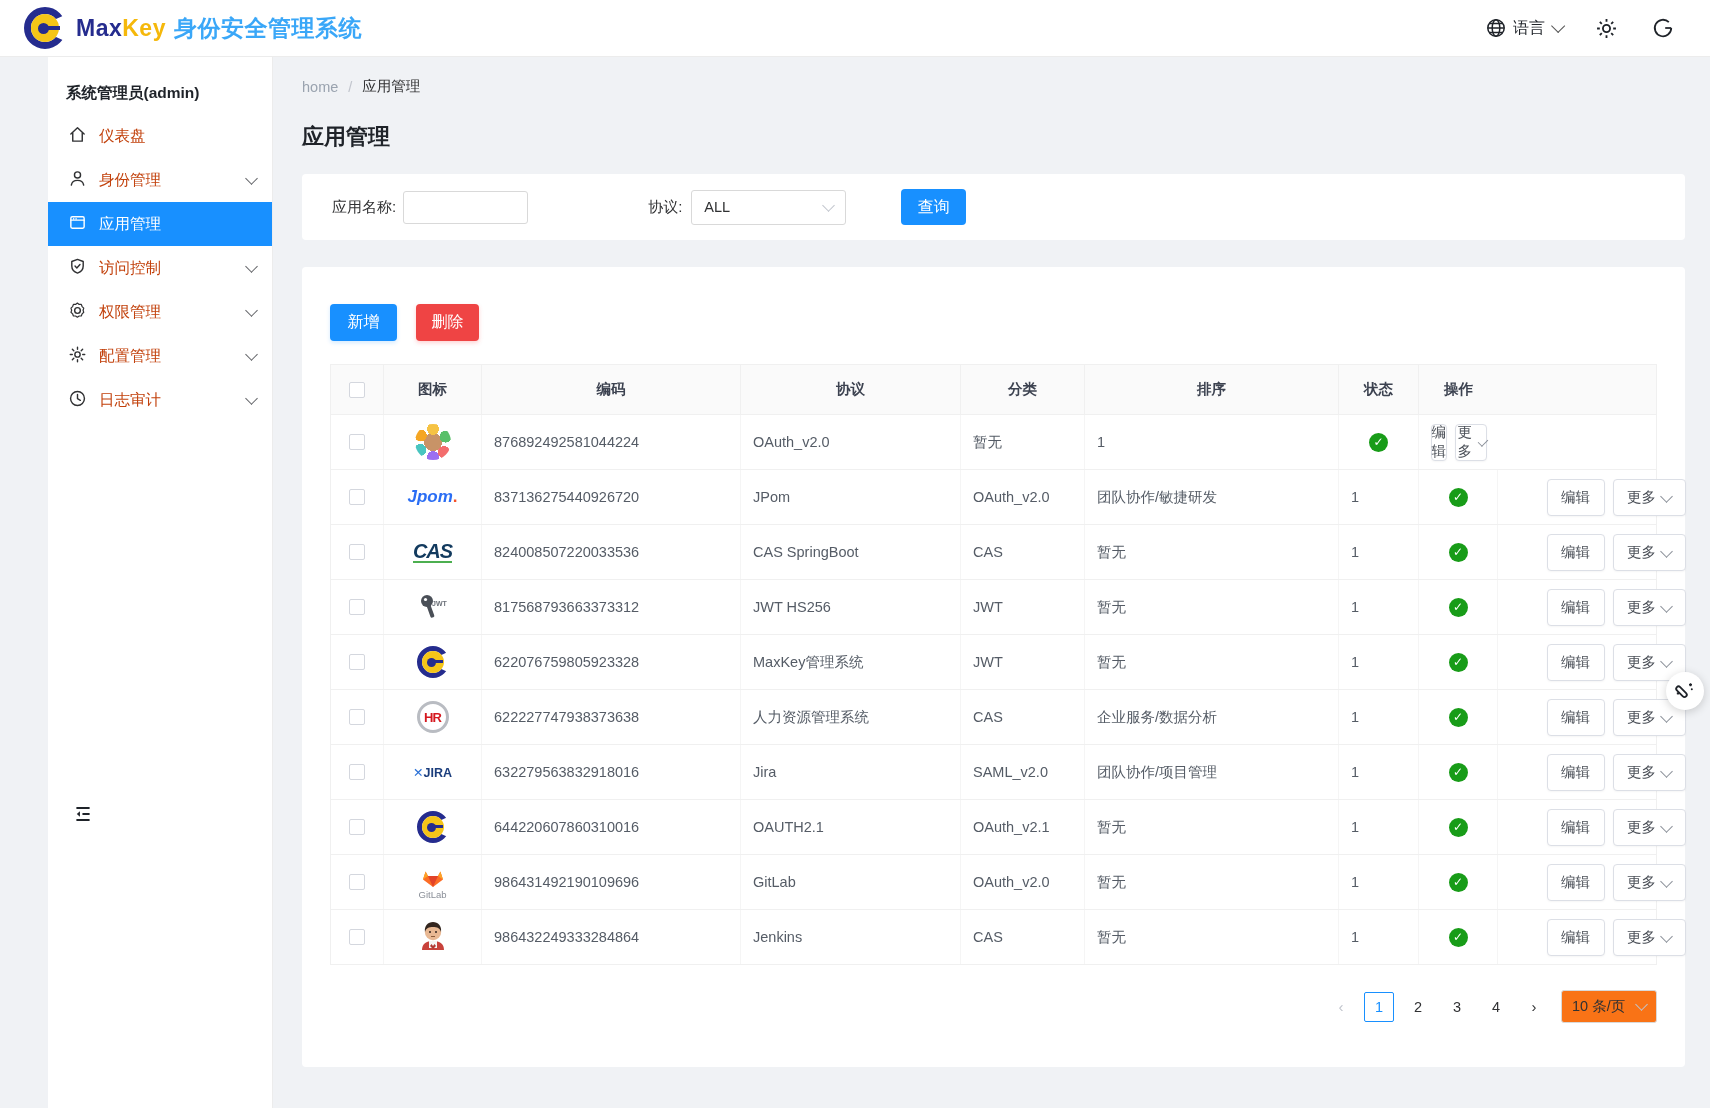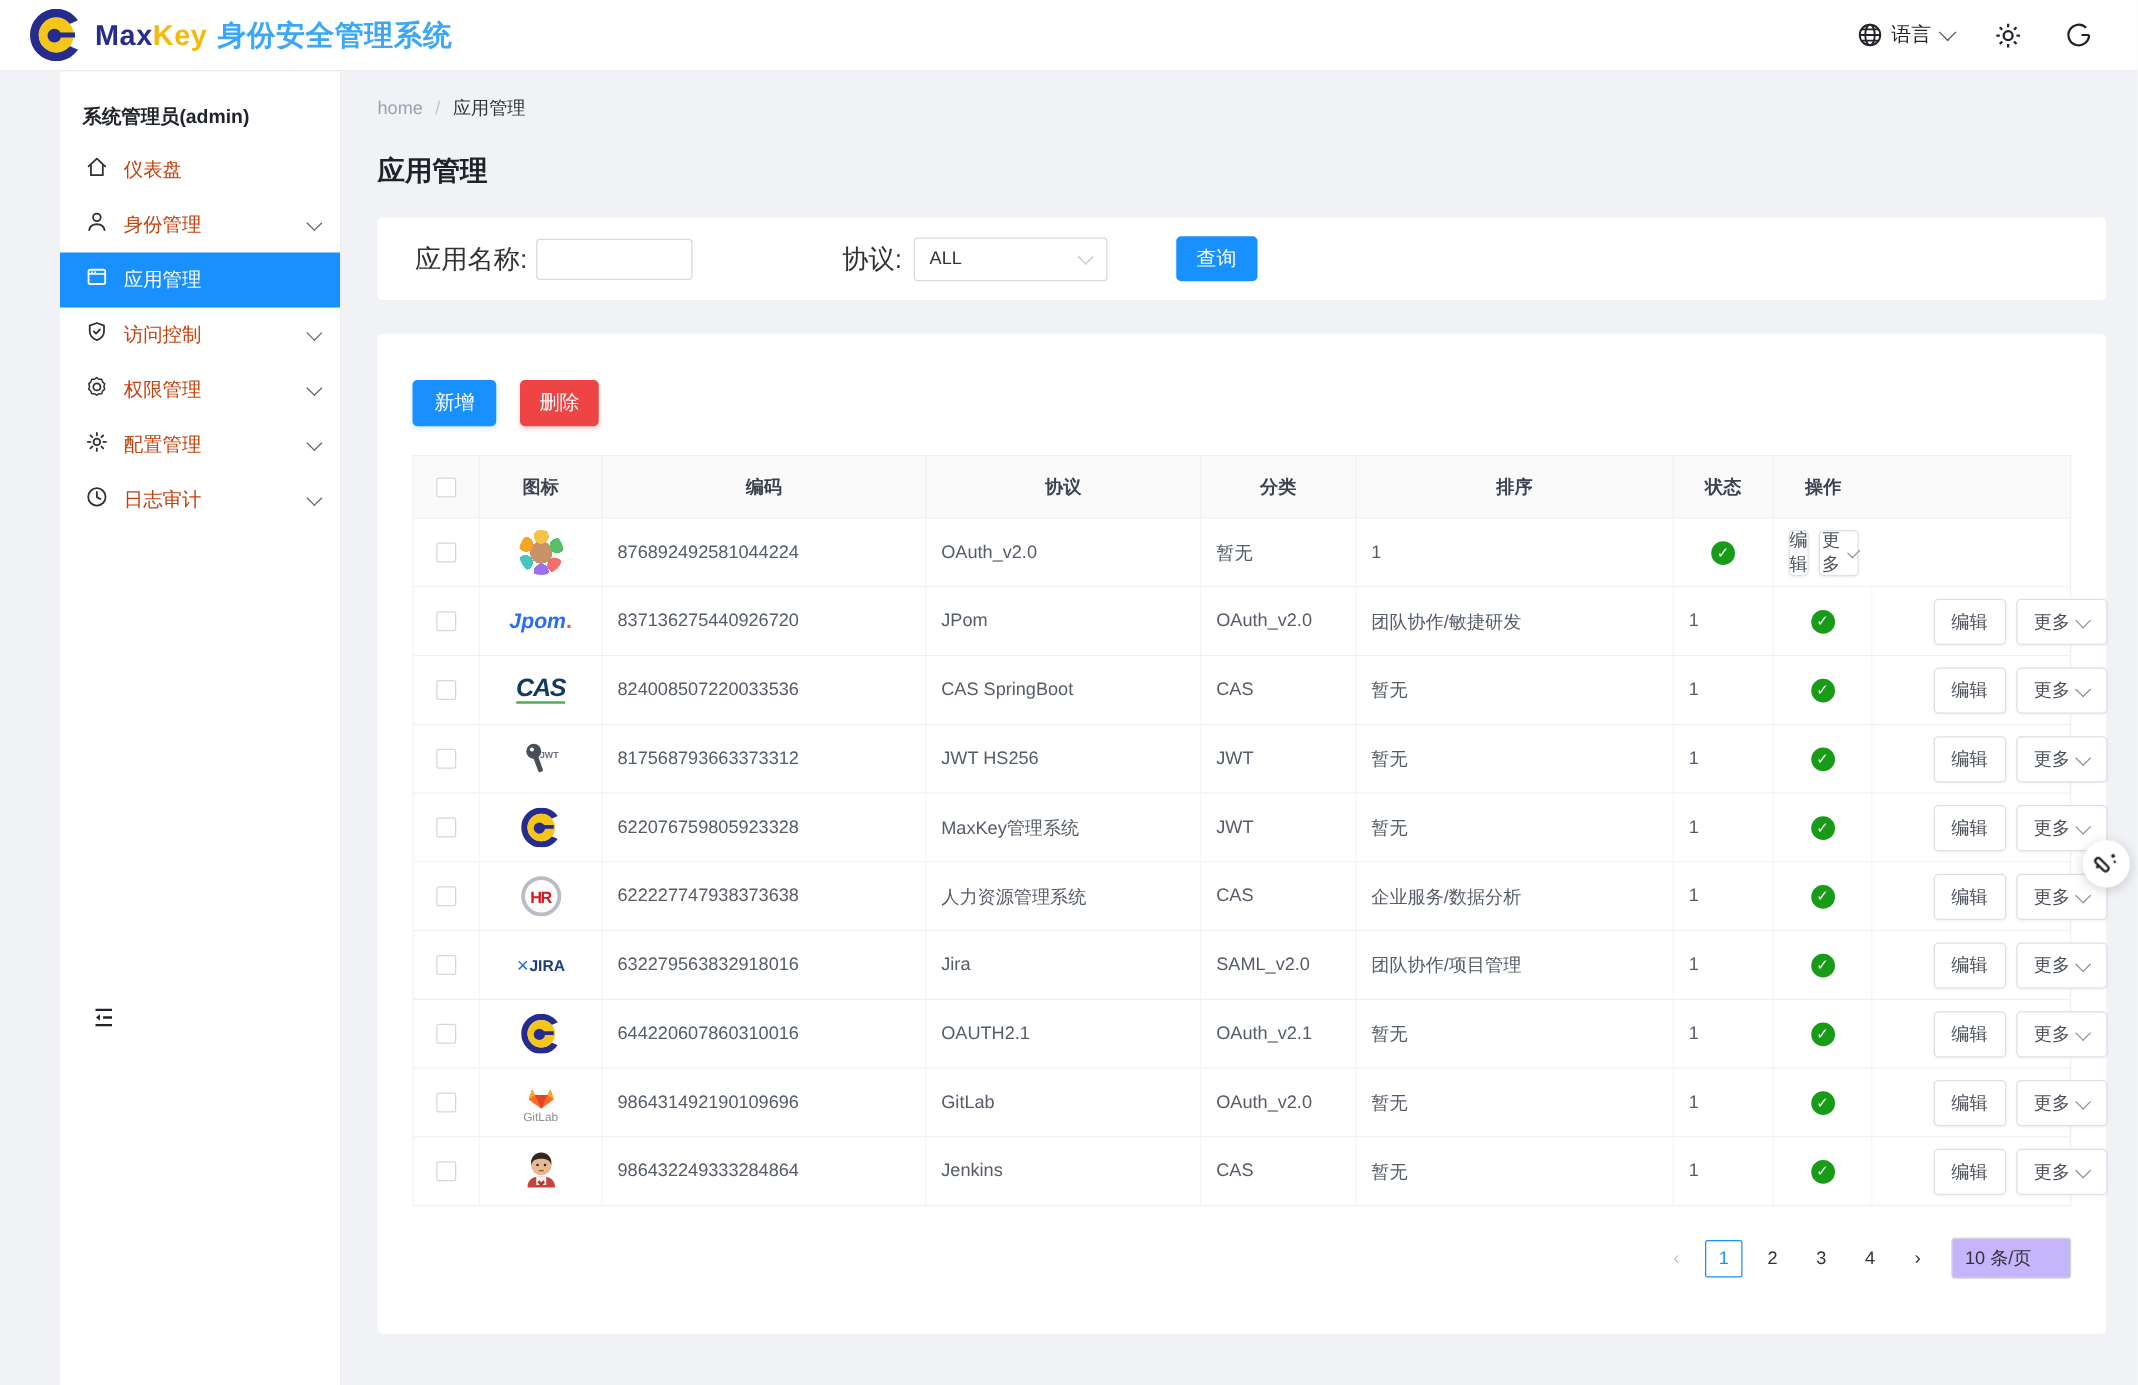--- a/index.html
+++ b/index.html
@@ -39,21 +39,21 @@
 
   .content { flex:1; padding:14px 25px 0 29px; overflow:hidden; }
   .breadcrumb { display:flex; align-items:center; gap:10px; font-size:14.5px; margin-top:6px; }
   .bc-home { color:#9aa3af; cursor:pointer; }
   .bc-sep { color:#c0c4cc; }
   .bc-cur { color:#303133; }
   .page-title { font-size:22px; font-weight:600; color:#1f2329; margin-top:26px; }
 
   
   .filter-card { margin-top:22px; background:#fff; border-radius:4px; height:66px; display:flex; align-items:center; padding:0 30px; }
-  .f-label { font-size:21px; color:#303133; }
+  .f-label { font-size:15px; color:#303133; }
   .f-input { width:125px; height:33px; border:1px solid #d9d9d9; border-radius:3px; margin-left:7px; background:#fff; }
   .f-select { width:155px; height:35px; border:1px solid #d9d9d9; border-radius:3px; margin-left:9px; display:flex; align-items:center; justify-content:space-between; padding:0 12px; cursor:pointer; }
   .f-select .sel-val { font-size:14.5px; color:#303133; }
   .sel-arrow { width:9px; height:9px; border-right:1.4px solid #c0c4cc; border-bottom:1.4px solid #c0c4cc; transform:rotate(45deg); margin-top:-4px; }
   .gap1 { width:120px; } .gap2 { width:55px; }
   .btn { border:none; border-radius:4px; color:#fff; font-size:16px; cursor:pointer; font-family:inherit; }
   .btn-primary { background:#1890ff; }
   .btn-danger { background:#ef4444; }
   .search-btn { width:65px; height:36px; }
 
@@ -79,21 +79,21 @@
   .edit-btn { width:58px; }
   .more-btn { width:73px; margin-left:8px; }
   .more-btn .sel-arrow { margin-top:-2px; border-color:#8a8f98; }
 
   
   .pagination { display:flex; justify-content:flex-end; align-items:center; gap:9px; margin-top:25px; font-size:14.5px; color:#303133; }
   .pg-arrow { width:28px; text-align:center; font-size:15px; cursor:pointer; }
   .pg-prev { color:#c0c4cc; }
   .pg-num { min-width:30px; height:30px; display:flex; align-items:center; justify-content:center; cursor:pointer; border-radius:2px; }
   .pg-num.cur { border:1px solid #1890ff; color:#1890ff; background:#fff; }
-  .pg-size { width:96px; height:33px; border:1px solid #d9d9d9; border-radius:3px; background:#c4b5fd; display:flex; align-items:center; justify-content:space-between; padding:0 10px; cursor:pointer; margin-left:4px; }
+  .pg-size { width:96px; height:33px; border:1px solid #d9d9d9; border-radius:3px; background:#f97316; display:flex; align-items:center; justify-content:space-between; padding:0 10px; cursor:pointer; margin-left:4px; }
 
   
   .wand-fab { position:fixed; top:672px; right:6px; width:38px; height:38px; border-radius:50%; background:#fff; box-shadow:0 2px 10px rgba(0,0,0,.18); display:flex; align-items:center; justify-content:center; cursor:pointer; z-index:30; }
 
   
   .app-ic { width:44px; height:44px; display:flex; align-items:center; justify-content:center; flex-direction:column; }
   .mk-logo.small { width:32px; height:32px; }
   .mk-logo.small .ring { border-width:5px; }
   .mk-logo.small .inner { inset:5px; }
   .mk-logo.small .dot { width:9px; height:9px; margin:-4.5px 0 0 -6px; }

